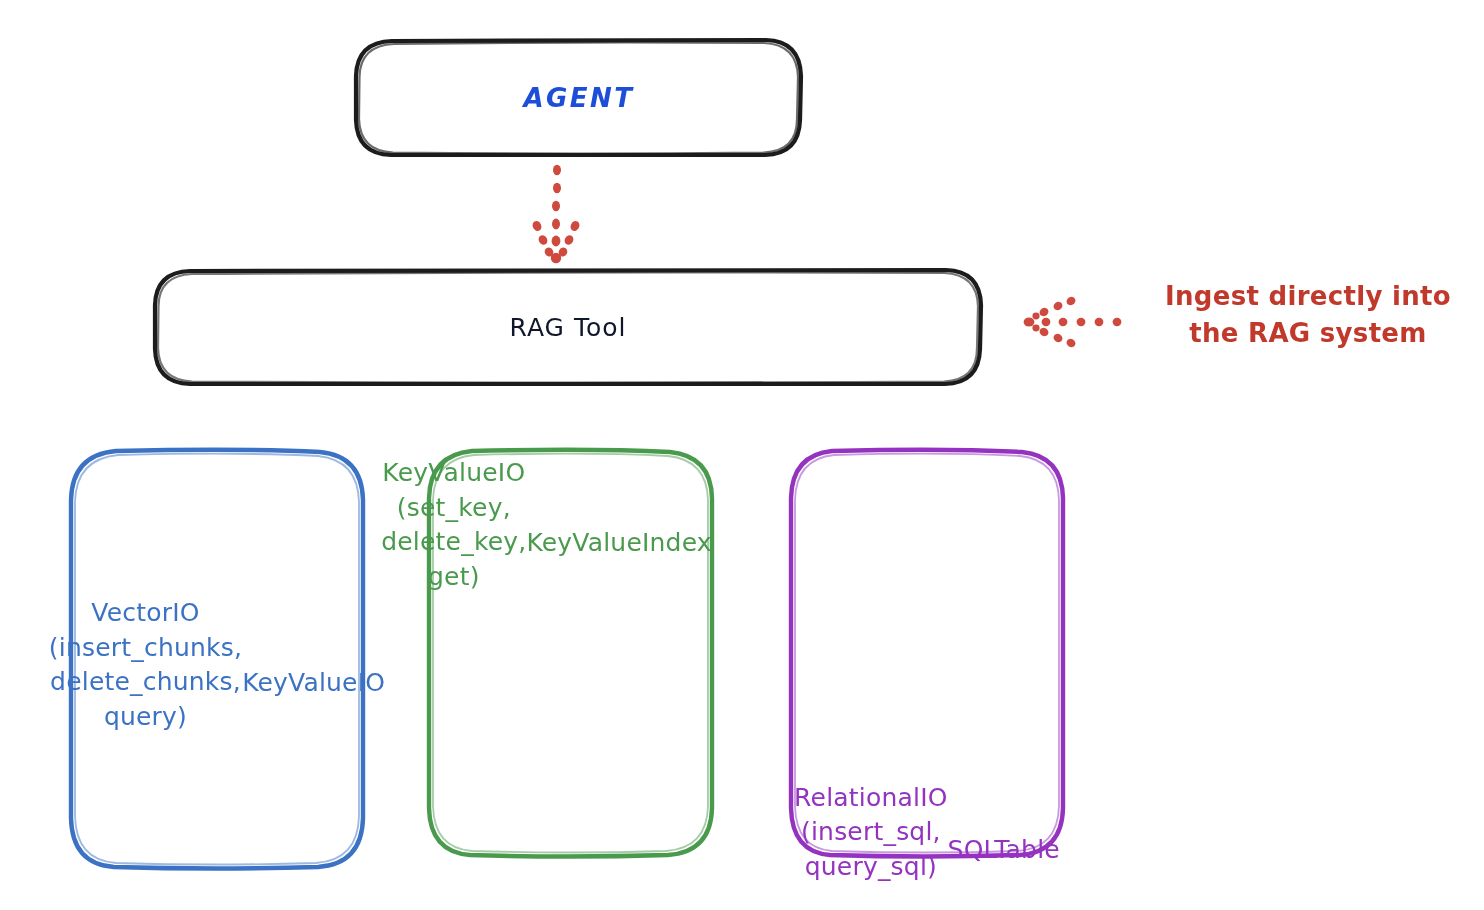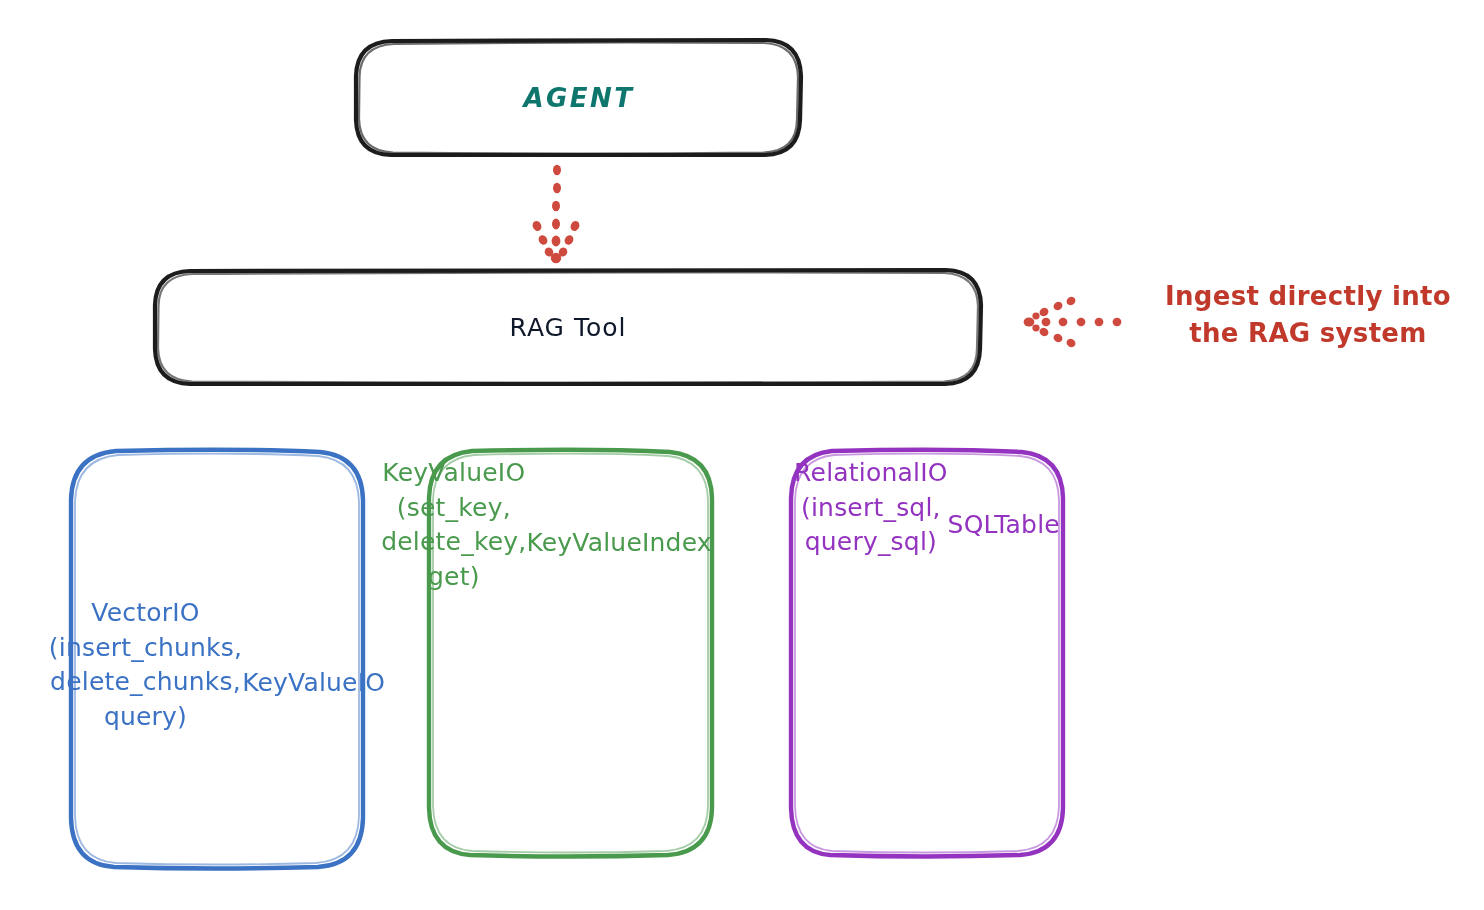--- a/index.html
+++ b/index.html
@@ -53,21 +53,21 @@
   #agent-node {
     left: 356px;
     top: 40px;
     width: 446px;
     height: 116px;
   }
   #agent-node .node-label {
     font-size: 26px;
     font-weight: 600;
     font-style: italic;
-    color: #0f766e;
+    color: #1d4ed8;
     letter-spacing: 2.5px;
   }
 
   
   #rag-tool-node {
     left: 155px;
     top: 270px;
     width: 826px;
     height: 114px;
   }
@@ -90,25 +90,25 @@
   #key-value-io-node {
     left: 404px;
     top: 450px;
     width: 285px;
     height: 406px;
     flex-direction: column;
     justify-content: flex-start;
   }
   #relational-io-node {
     left: 790px;
-    top: 450px;
+    top: 472px;
     width: 274px;
     height: 406px;
     flex-direction: column;
-    justify-content: flex-start;
+    justify-content: flex-end;
   }
 
   .provider-inner {
     display: flex;
     flex-direction: row;
     align-items: center;
     justify-content: center;
     width: 100%;
     transform: translateY(6px);
   }

